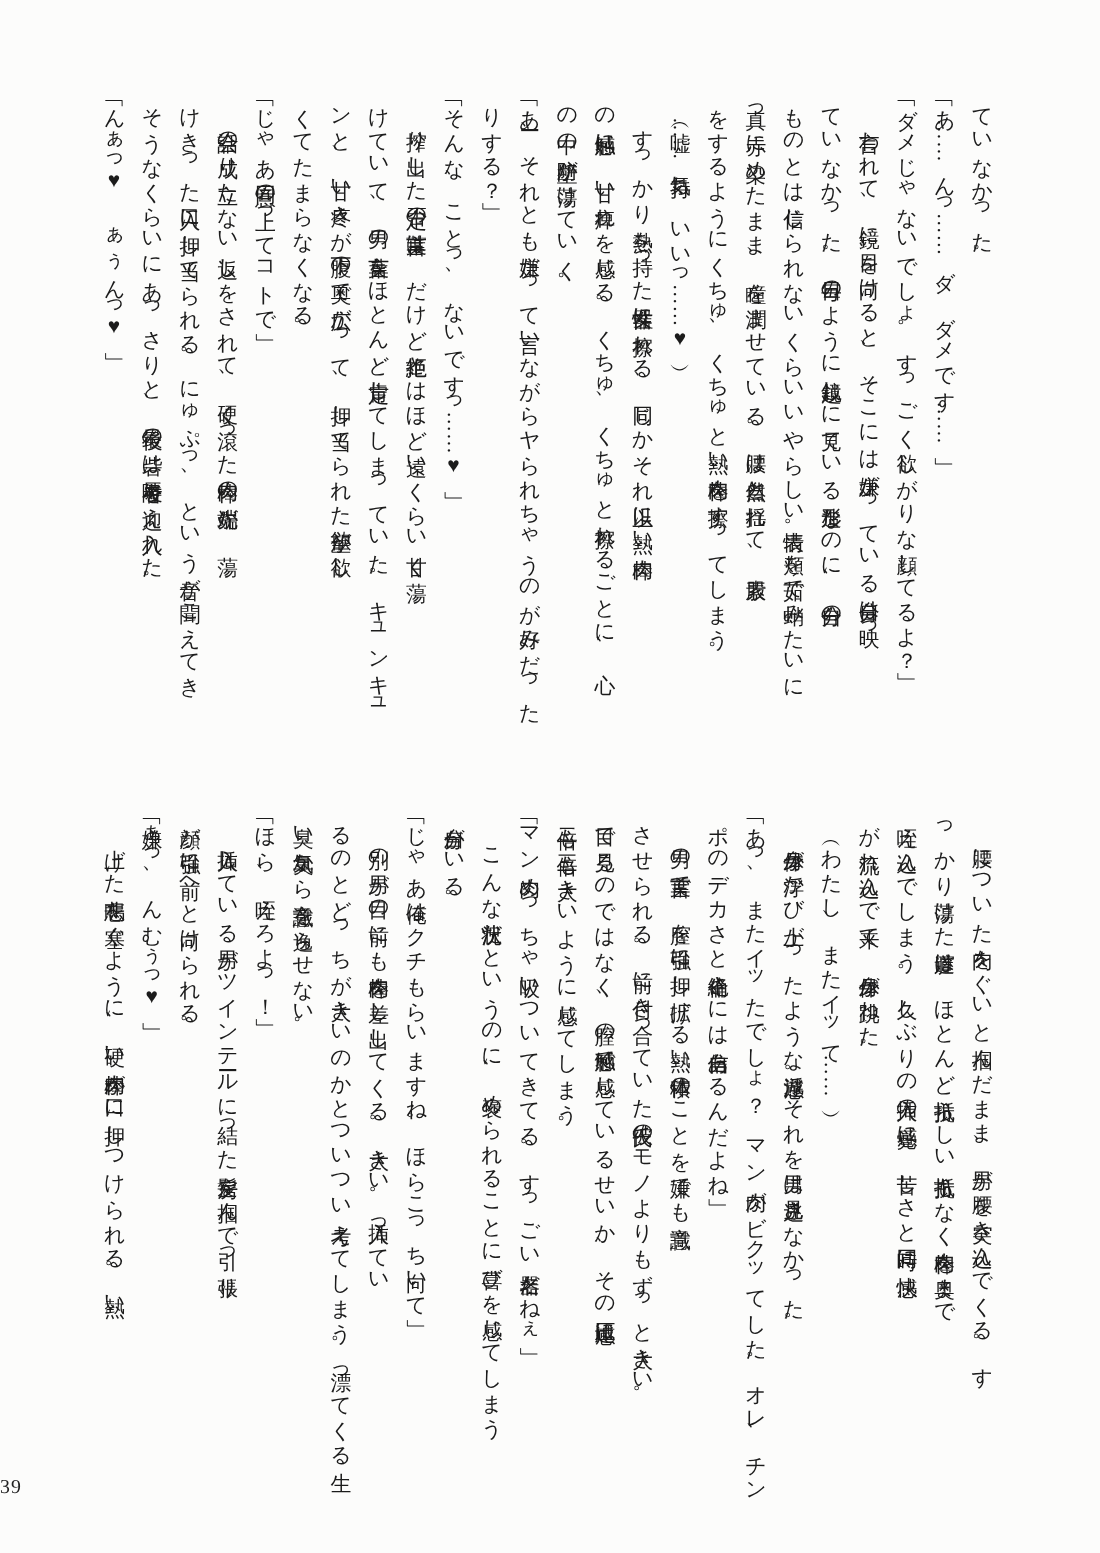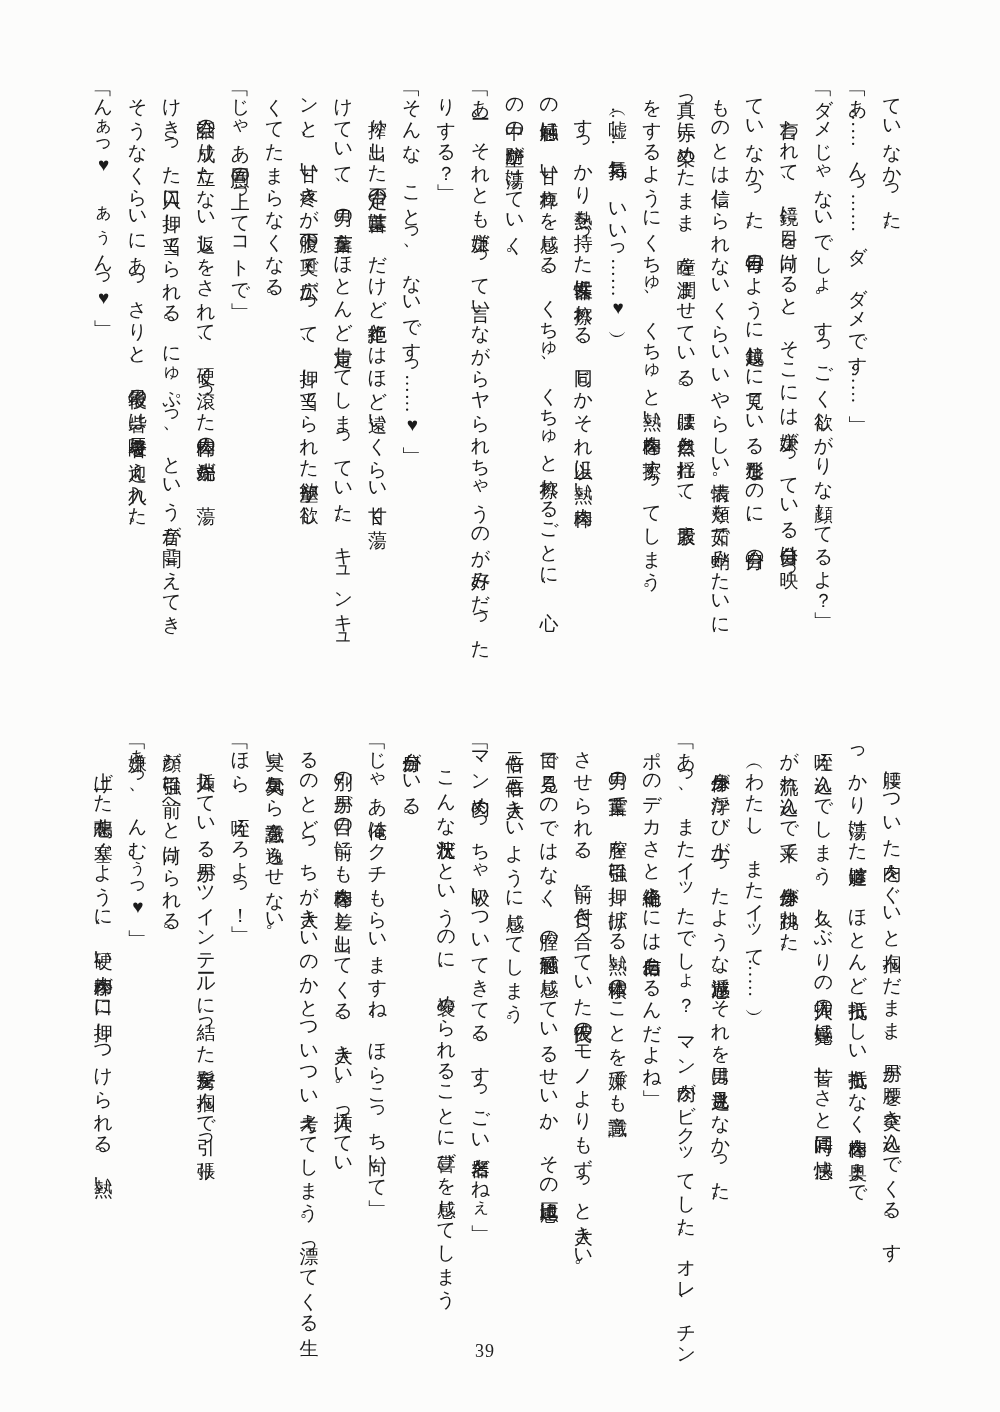--- a/index.html
+++ b/index.html
@@ -35,21 +35,21 @@
     padding: 0;
     white-space: pre;
   }
   #top-block { top: 85px; }
   #bottom-block { top: 738px; }
   .page-number {
     position: absolute;
     top: 1341px;
     left: 0;
     width: 970px;
-    text-align: center;
+    text-align: left;
     font-size: 18px;
     letter-spacing: 1px;
     color: #222222;
   }
 </style>
 </head>
 <body>
 
 <div class="page">
 

